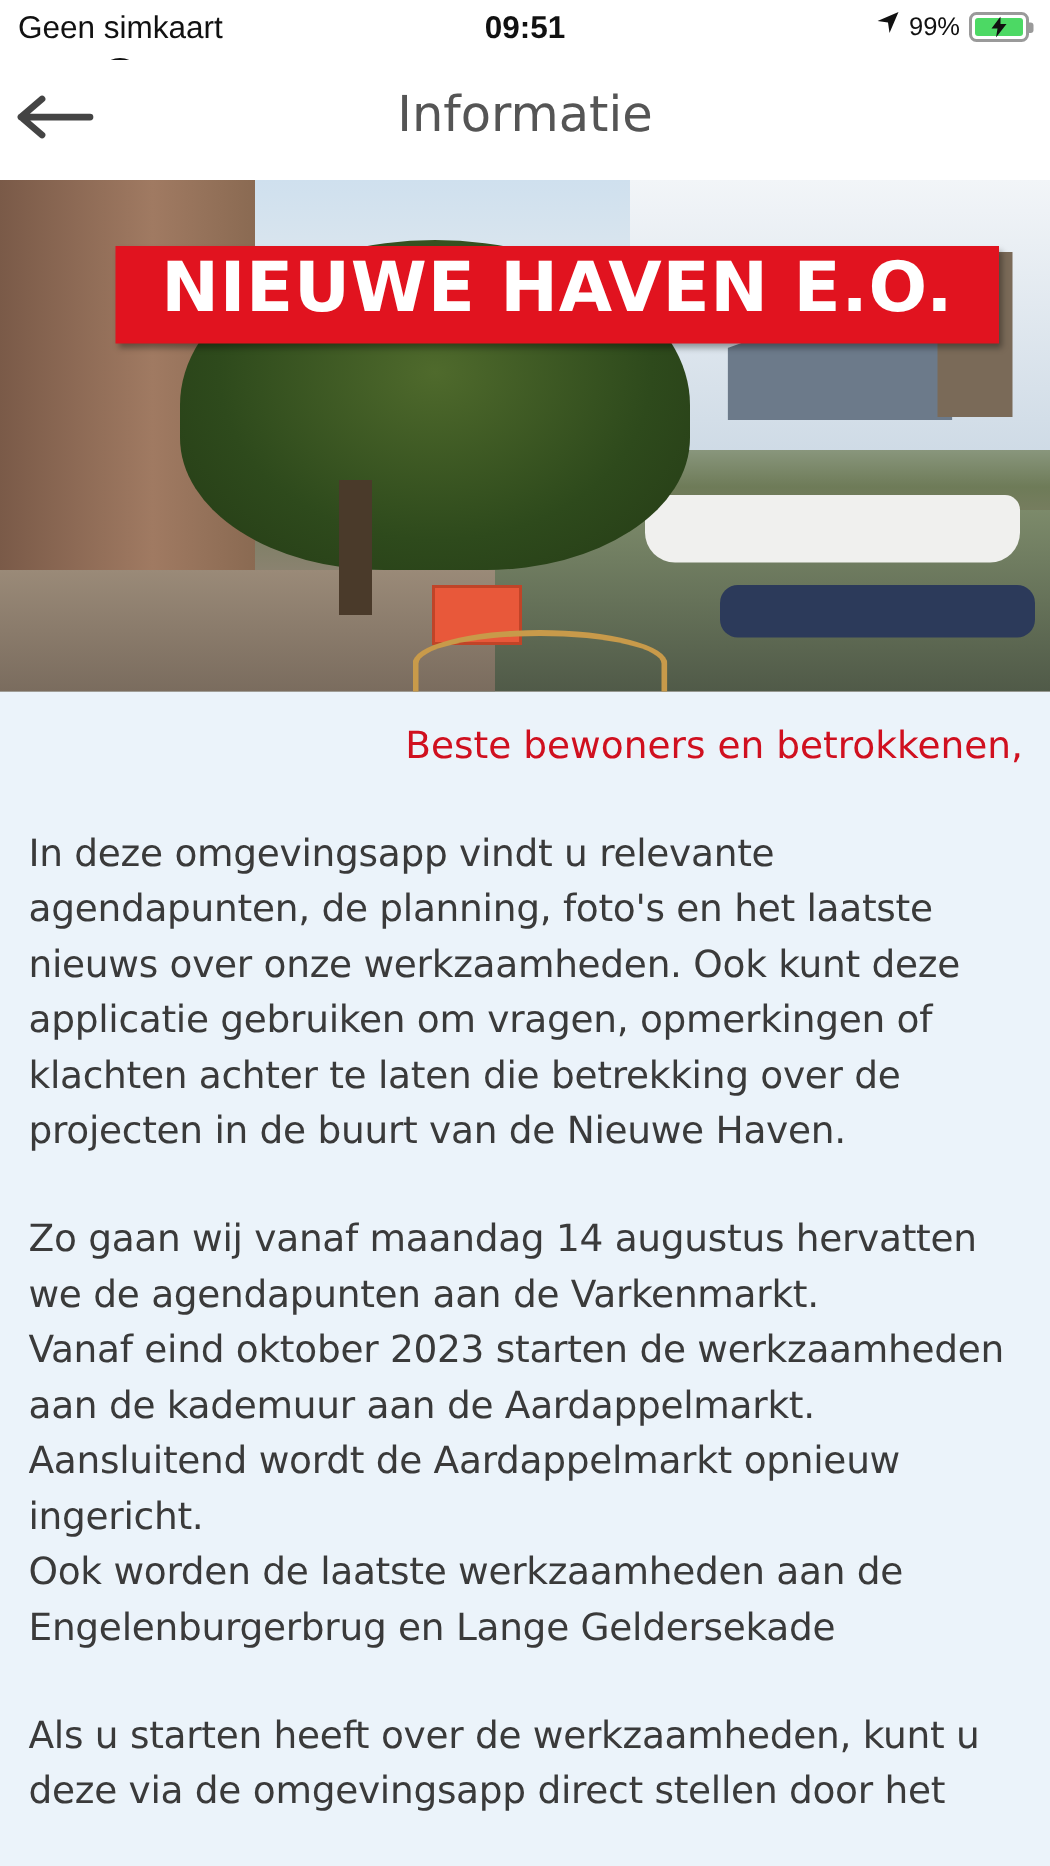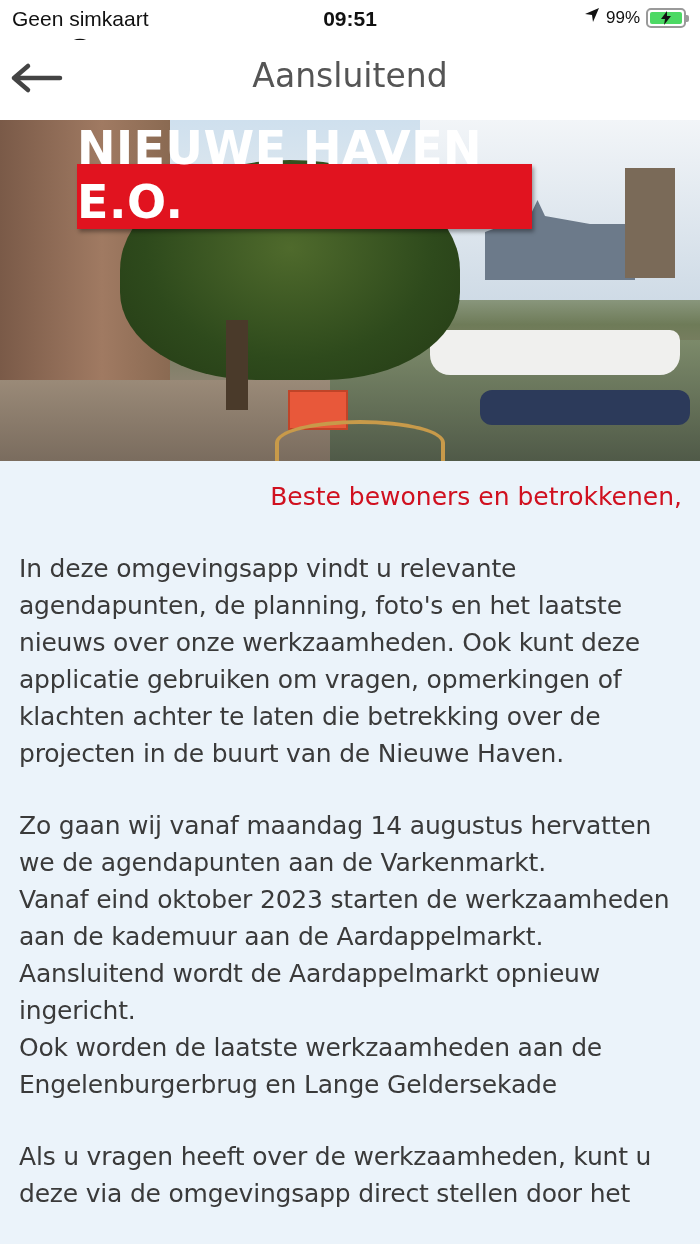--- a/index.html
+++ b/index.html
@@ -26,21 +26,21 @@
   .hero-trunk { position: absolute; left: 226px; top: 200px; width: 22px; height: 90px; background: #4a3a2a; }
   .hero-church { position: absolute; left: 485px; top: 80px; width: 150px; height: 80px; background: #6c7a8a; clip-path: polygon(0 40%, 30% 20%, 35% 0, 40% 20%, 70% 30%, 100% 30%, 100% 100%, 0 100%); }
   .hero-tower { position: absolute; left: 625px; top: 48px; width: 50px; height: 110px; background: #7a6a58; }
   .hero-water { position: absolute; left: 300px; top: 220px; width: 400px; height: 121px; background: linear-gradient(180deg,#7c8a6a,#505a48); }
   .hero-boat1 { position: absolute; left: 430px; top: 210px; width: 250px; height: 45px; background: #f0f0ee; border-radius: 10px 10px 20px 20px; }
   .hero-boat2 { position: absolute; left: 480px; top: 270px; width: 210px; height: 35px; background: #2c3a5a; border-radius: 12px; }
   .hero-pavement { position: absolute; left: 0; top: 260px; width: 330px; height: 81px; background: linear-gradient(180deg,#9a8a78,#7a6c5e); }
   .hero-crate { position: absolute; left: 288px; top: 270px; width: 60px; height: 40px; background: #e8583a; border: 2px solid #c04428; }
   .hero-bike { position: absolute; left: 275px; top: 300px; width: 170px; height: 45px; border: 4px solid #c89a4a; border-radius: 50% 50% 0 0; border-bottom: none; }
 
-  .banner { position: absolute; left: 77px; top: 0; width: 455px; height: 65px; background: #e1131f; display: flex; align-items: flex-end; justify-content: center; box-shadow: 2px 3px 4px rgba(0,0,0,0.35); margin-top: 44px; }
+  .banner { position: absolute; left: 77px; top: 0; width: 589px; height: 65px; background: #e1131f; display: flex; align-items: flex-start; justify-content: center; box-shadow: 2px 3px 4px rgba(0,0,0,0.35); margin-top: 44px; }
   .banner-text { color: #fff; font-size: 46px; font-weight: bold; font-family: "DejaVu Sans", sans-serif; letter-spacing: 0.5px; }
 
   .content { position: absolute; top: 461px; left: 0; width: 700px; bottom: 0; padding: 18px 18px 0 19px; }
   .greeting { color: #d0101f; font-size: 25px; font-family: "DejaVu Sans", sans-serif; line-height: 36px; text-align: right; }
   .para { color: #3a3a3a; font-size: 25px; font-family: "DejaVu Sans", sans-serif; line-height: 37px; margin-top: 35px; letter-spacing: -0.2px; }
   .para-line { display: block; white-space: nowrap; }
 </style>
 </head>
 <body>
 
@@ -73,21 +73,21 @@
     </span>
   </div>
 </div>
 
 <div class="nav-bar">
   <div class="back-button">
     <svg width="56" height="40" viewBox="0 0 56 40">
       <path d="M4 20 L50 20 M4 20 L18 8 M4 20 L18 32" stroke="#444" stroke-width="4.5" stroke-linecap="round" fill="none"></path>
     </svg>
   </div>
-  <div class="nav-title">Aansluitend</div>
+  <div class="nav-title">Informatie</div>
 </div>
 
 <div class="hero">
   <div class="hero-sky"></div>
   <div class="hero-church"></div>
   <div class="hero-tower"></div>
   <div class="hero-buildings"></div>
   <div class="hero-water"></div>
   <div class="hero-boat1"></div>
   <div class="hero-boat2"></div>
@@ -118,16 +118,16 @@
     <span class="para-line">we de agendapunten aan de Varkenmarkt.</span>
     <span class="para-line">Vanaf eind oktober 2023 starten de werkzaamheden</span>
     <span class="para-line">aan de kademuur aan de Aardappelmarkt.</span>
     <span class="para-line">Aansluitend wordt de Aardappelmarkt opnieuw</span>
     <span class="para-line">ingericht.</span>
     <span class="para-line">Ook worden de laatste werkzaamheden aan de</span>
     <span class="para-line">Engelenburgerbrug en Lange Geldersekade</span>
   </div>
 
   <div class="para">
-    <span class="para-line">Als u vragen heeft over de werkzaamheden, kunt u</span>
+    <span class="para-line">Als u starten heeft over de werkzaamheden, kunt u</span>
     <span class="para-line">deze via de omgevingsapp direct stellen door het</span>
   </div>
 </div>
 
 </body></html>

